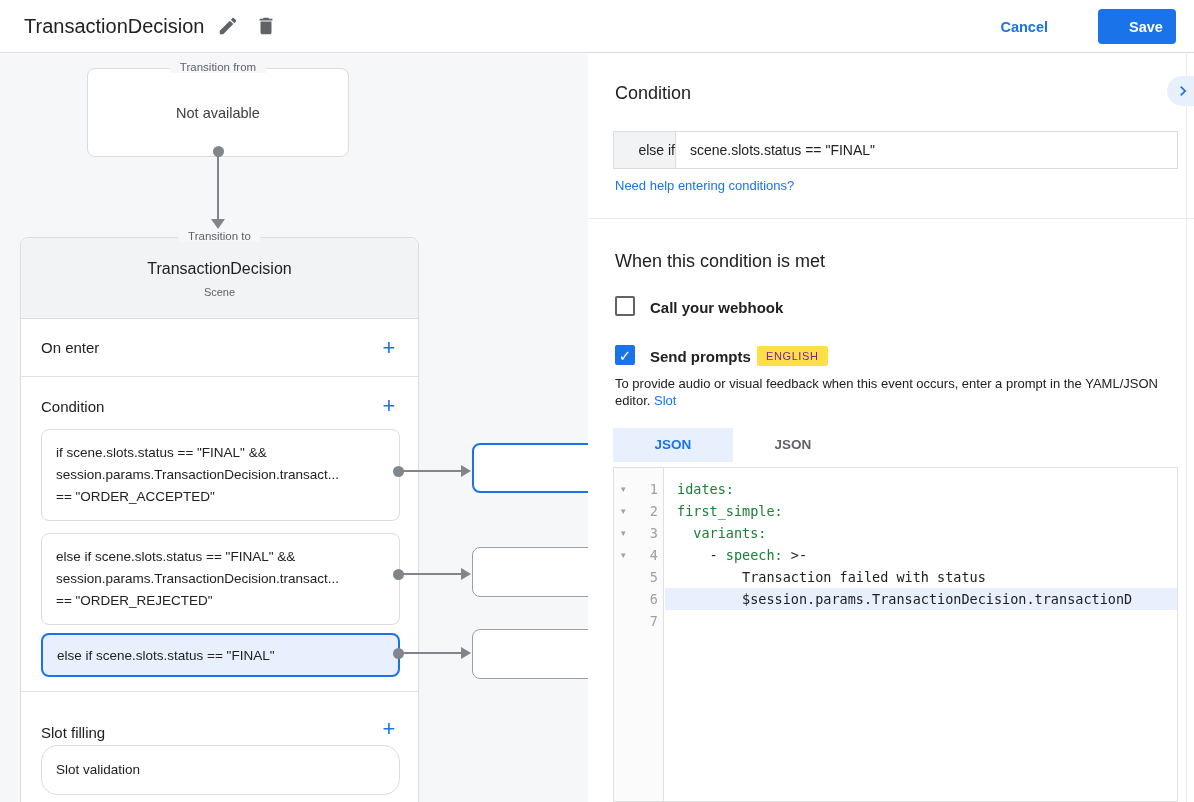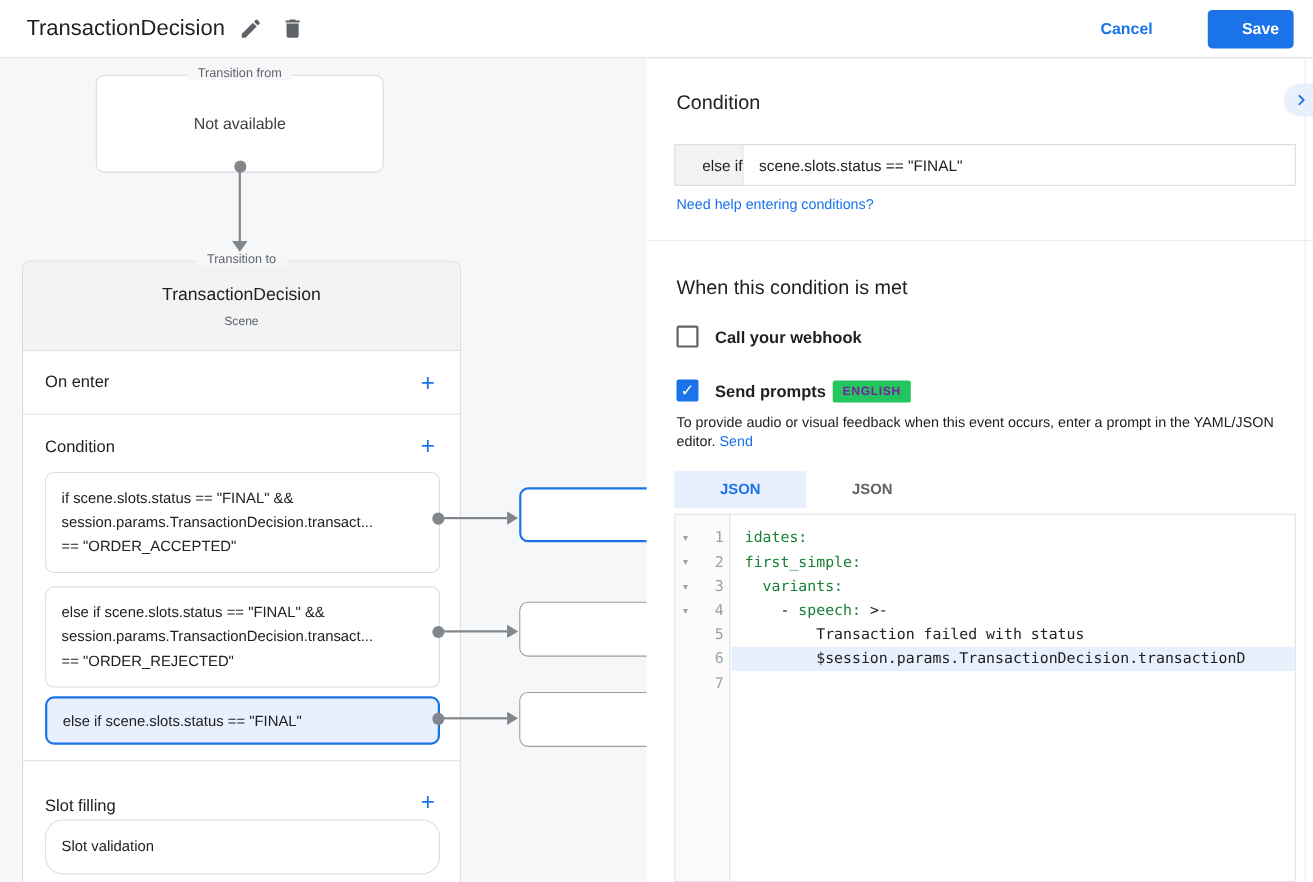--- a/index.html
+++ b/index.html
@@ -81,21 +81,21 @@
   .panel-divider { position:absolute; left:0; top:164px; width:100%; height:1px; background:#e8eaed; }
 
   .when-heading { position:absolute; left:27px; top:197px; font-size:18px; color:#202124; }
   .checkbox { position:absolute; left:27px; width:20px; height:20px; border:2px solid #5f6368; border-radius:2px; background:#fff; cursor:pointer; }
   .checkbox.checked { background:#1a73e8; border-color:#1a73e8; color:#fff; font-size:15px; font-weight:700; text-align:center; line-height:17px; }
   .cb-webhook { top:242px; }
   .cb-prompts { top:291px; }
   .cb-label { position:absolute; left:62px; font-size:15px; font-weight:700; color:#202124; }
   .lbl-webhook { top:245px; }
   .lbl-prompts { top:294px; }
-  .lang-badge { position:absolute; left:169px; top:292px; background:#22c55e; color:#7b1fa2; font-size:11px; font-weight:700; letter-spacing:0.6px; padding:4px 9px; border-radius:2px; }
+  .lang-badge { position:absolute; left:169px; top:292px; background:#fde047; color:#7b1fa2; font-size:11px; font-weight:400; letter-spacing:0.6px; padding:4px 9px; border-radius:2px; }
   .prompt-desc { position:absolute; left:27px; top:322px; width:558px; font-size:13px; line-height:16.5px; color:#202124; }
   .inline-link { color:#1a73e8; text-decoration:none; cursor:pointer; }
 
   .tabs { position:absolute; left:25px; top:374px; display:flex; }
   .tab { width:120px; height:34px; text-align:center; line-height:34px; font-size:13.5px; font-weight:700; color:#5f6368; cursor:pointer; }
   .tab.active { background:#e8f0fe; color:#1a73e8; }
 
   .editor { position:absolute; left:25px; top:413px; width:565px; height:335px; border:1px solid #e0e0e0; background:#fff; overflow:hidden; }
   .gutter-bg { position:absolute; left:0; top:0; bottom:0; width:50px; background:#fbfbfb; border-right:1px solid #e0e0e0; }
   .code-lines { position:relative; padding-top:10px; z-index:1; }
@@ -215,21 +215,21 @@
 
     <div class="checkbox cb-webhook"></div>
     <div class="cb-label lbl-webhook">Call your webhook</div>
 
     <div class="checkbox checked cb-prompts">
       <span>✓</span>
     </div>
     <div class="cb-label lbl-prompts">Send prompts</div>
     <div class="lang-badge">ENGLISH</div>
 
-    <div class="prompt-desc"><span>To provide audio or visual feedback when this event occurs, enter a prompt in the YAML/JSON editor.</span> <a class="inline-link">Send</a></div>
+    <div class="prompt-desc"><span>To provide audio or visual feedback when this event occurs, enter a prompt in the YAML/JSON editor.</span> <a class="inline-link">Slot</a></div>
 
     <div class="tabs">
         <div class="tab active">JSON</div>
         <div class="tab">JSON</div>
       </div>
 
     <div class="editor">
       <div class="gutter-bg"></div>
       <div class="code-lines">
           <div class="code-row">

